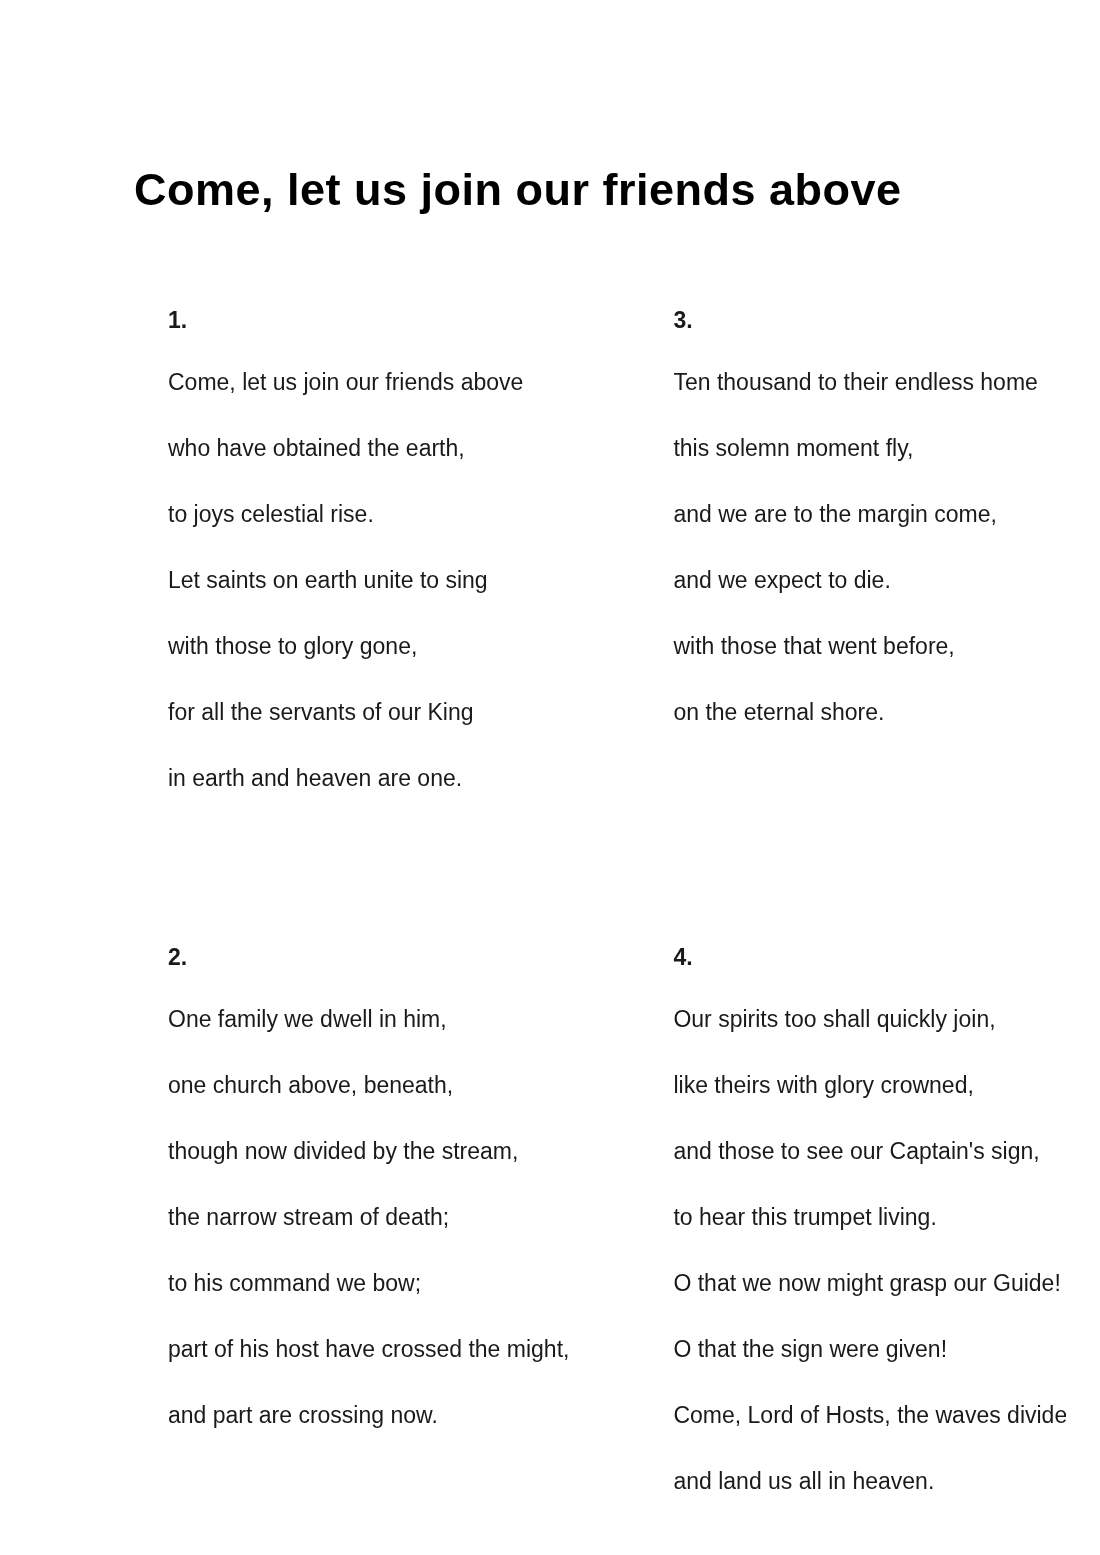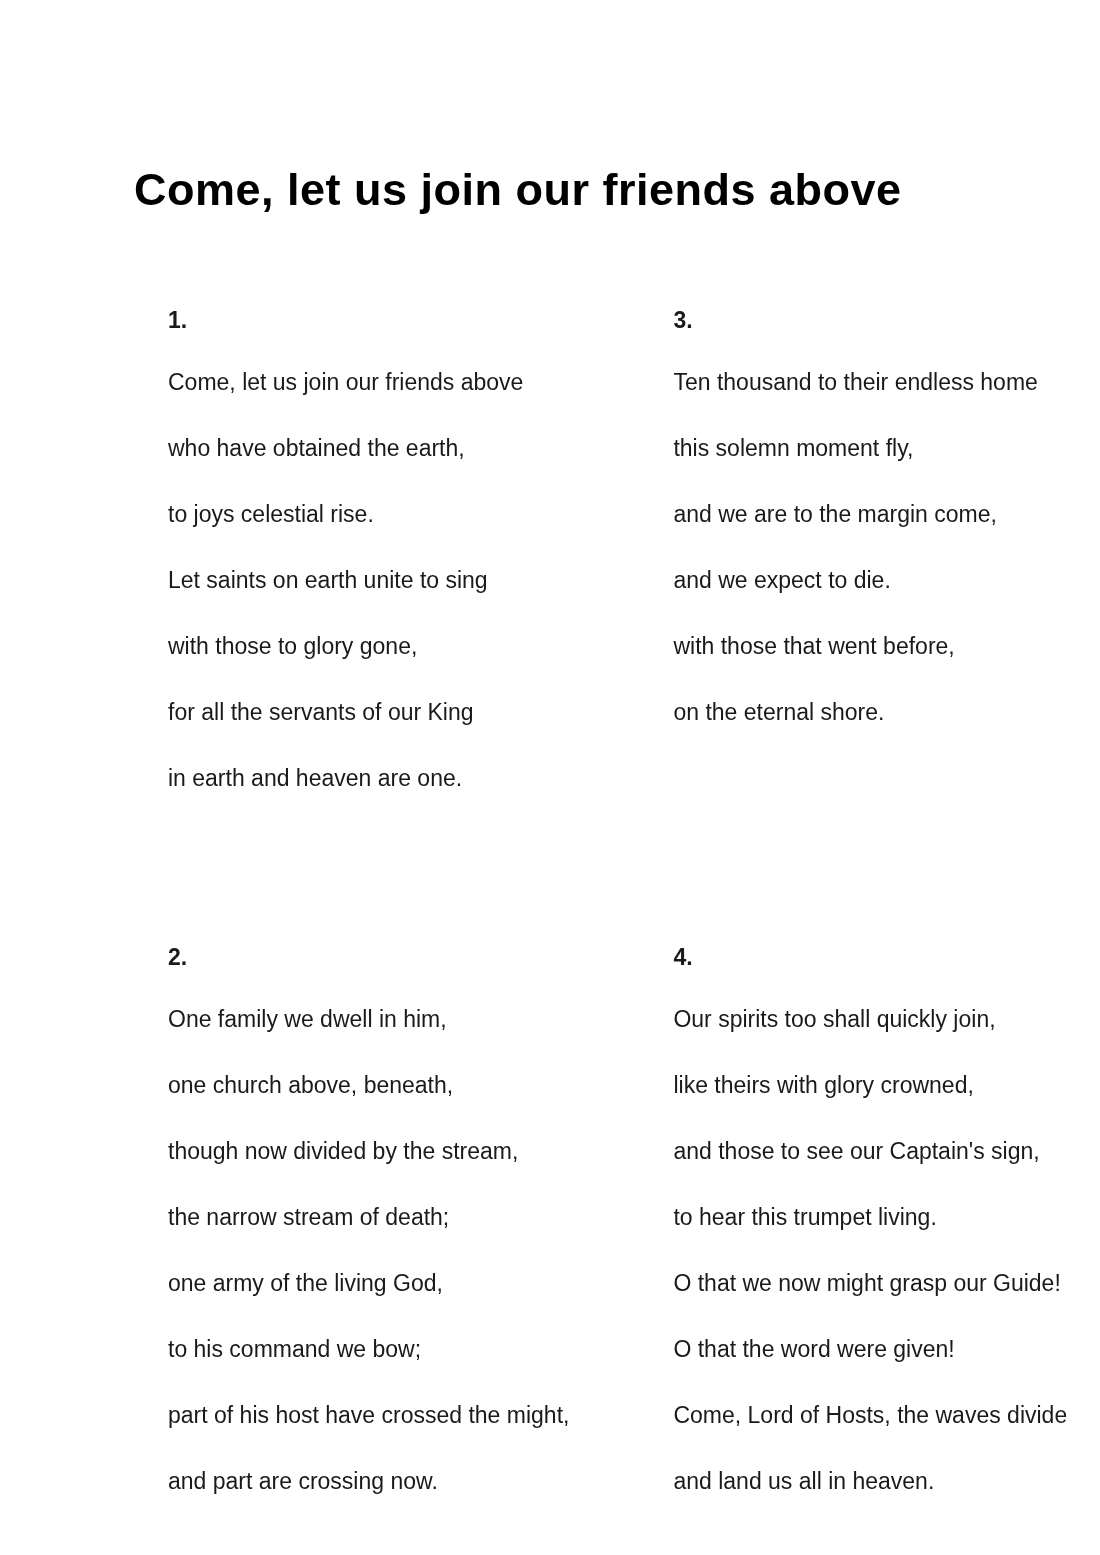--- a/index.html
+++ b/index.html
@@ -73,32 +73,31 @@
       <p class="verse-line">with those that went before,</p>
       <p class="verse-line">on the eternal shore.</p>
     </div>
 
     <div class="verse">
       <p class="verse-number">2.</p>
       <p class="verse-line">One family we dwell in him,</p>
       <p class="verse-line">one church above, beneath,</p>
       <p class="verse-line">though now divided by the stream,</p>
       <p class="verse-line">the narrow stream of death;</p>
-      <p class="verse-line">one army of the living God,</p>
       <p class="verse-line">to his command we bow;</p>
       <p class="verse-line">part of his host have crossed the might,</p>
       <p class="verse-line">and part are crossing now.</p>
     </div>
 
     <div class="verse">
       <p class="verse-number">4.</p>
       <p class="verse-line">Our spirits too shall quickly join,</p>
       <p class="verse-line">like theirs with glory crowned,</p>
       <p class="verse-line">and those to see our Captain's sign,</p>
       <p class="verse-line">to hear this trumpet living.</p>
       <p class="verse-line">O that we now might grasp our Guide!</p>
-      <p class="verse-line">O that the word were given!</p>
+      <p class="verse-line">O that the sign were given!</p>
       <p class="verse-line">Come, Lord of Hosts, the waves divide,</p>
       <p class="verse-line">and land us all in heaven.</p>
     </div>
 
   </div>
 </div>
 
 </body></html>

